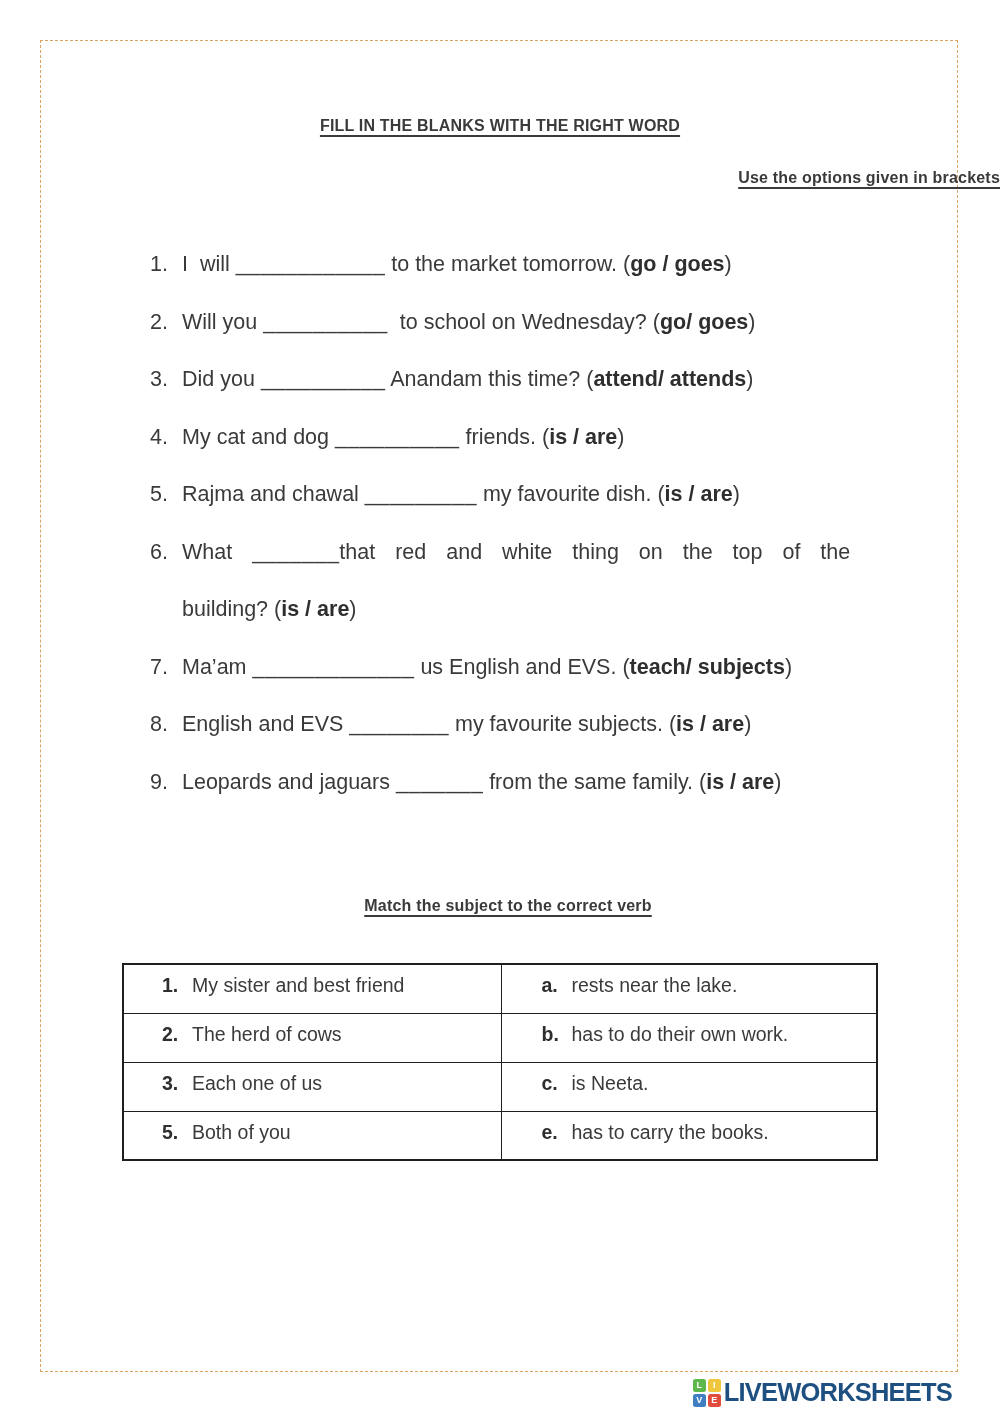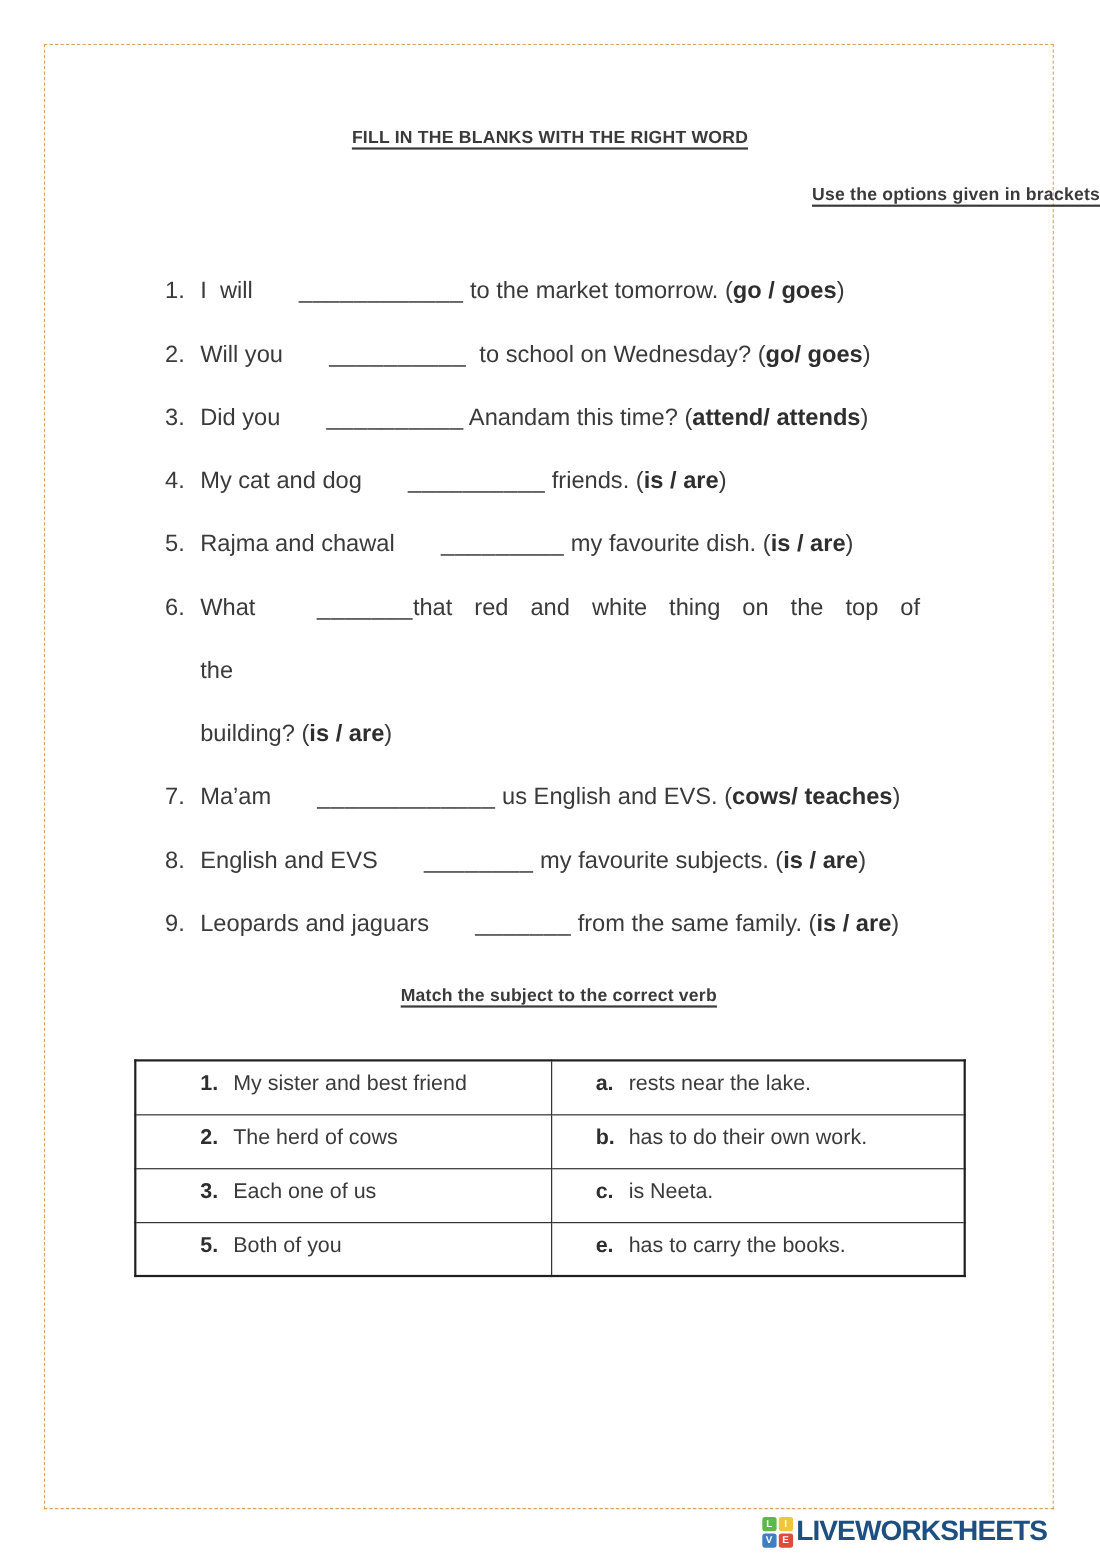--- a/index.html
+++ b/index.html
@@ -34,37 +34,37 @@
     left: 150px; top: 236px;
     width: 734px;
     font-size: 21.5px;
   }
   .item { display: flex; line-height: 57.5px; }
   .item .num { flex: 0 0 32px; }
   .item .itext { flex: 1; white-space: pre-wrap; }
   .item .itext.justify { white-space: normal; }
   .spread { word-spacing: 14px; }
   .bold { font-weight: bold; color: #2e2e2e; }
-  .blank { letter-spacing: 0.5px; margin-left: 36px; }
+  .blank { letter-spacing: 0.5px; }
   .match-heading { top: 897px; padding-left: 16px; }
   .match-table {
     position: absolute;
     left: 122px; top: 963px;
     width: 756px;
     border-collapse: collapse;
     font-size: 19.5px;
   }
   .match-table td {
     border: 1px solid var(--table-c, #1f1f1f);
     height: 49px;
     vertical-align: top;
     padding-top: 9px;
   }
   .match-table { border: 2px solid var(--table-c, #1f1f1f); }
-  .match-table td.left  { width: 378px; padding-left: 58px; }
+  .match-table td.left  { width: 378px; padding-left: 38px; }
   .match-table td.right { padding-left: 40px; }
   .match-table .cellnum { display: inline-block; min-width: 30px; font-weight: bold; color: #2e2e2e; }
   .footer-brand {
     position: absolute;
     right: 48px; bottom: 6px;
     display: flex;
     align-items: center;
     gap: 3px;
     text-decoration: none;
     cursor: pointer;
@@ -127,21 +127,21 @@
     <span class="itext"><span>Rajma and chawal </span><span class="blank">_________</span><span> my favourite dish. (</span><span class="bold">is / are</span><span>)</span></span>
   </div>
 
   <div class="item">
     <span class="num">6.</span>
     <span class="itext justify"><span class="spread"><span>What </span><span class="blank">_______</span><span>that red and white thing on the top of the</span></span><br><span>building? (</span><span class="bold">is / are</span><span>)</span></span>
   </div>
 
   <div class="item">
     <span class="num">7.</span>
-    <span class="itext"><span>Ma’am </span><span class="blank">_____________</span><span> us English and EVS. (</span><span class="bold">cows/ teaches</span><span>)</span></span>
+    <span class="itext"><span>Ma’am </span><span class="blank">_____________</span><span> us English and EVS. (</span><span class="bold">teach/ subjects</span><span>)</span></span>
   </div>
 
   <div class="item">
     <span class="num">8.</span>
     <span class="itext"><span>English and EVS </span><span class="blank">________</span><span> my favourite subjects. (</span><span class="bold">is / are</span><span>)</span></span>
   </div>
 
   <div class="item">
     <span class="num">9.</span>
     <span class="itext"><span>Leopards and jaguars </span><span class="blank">_______</span><span> from the same family. (</span><span class="bold">is / are</span><span>)</span></span>

